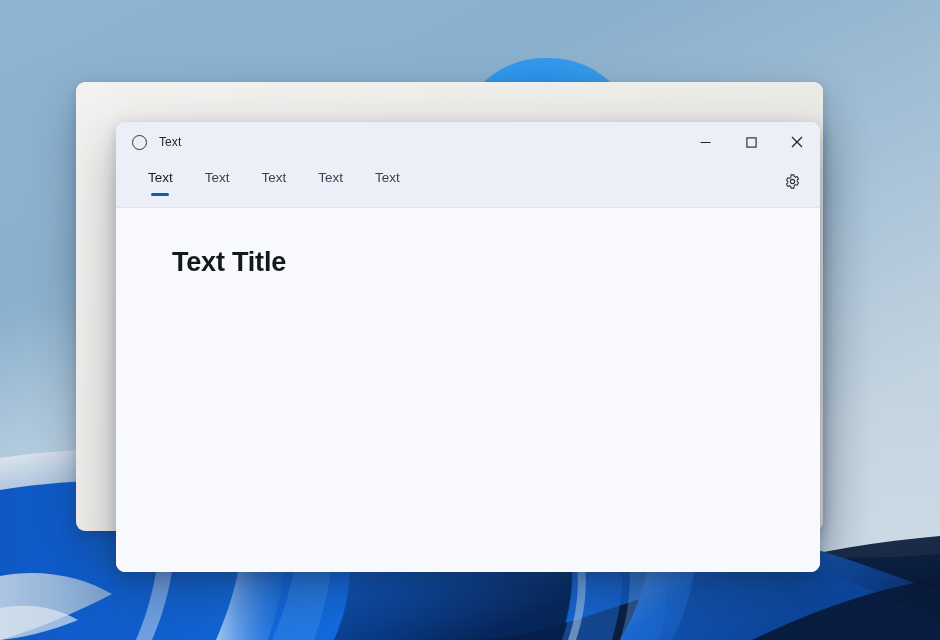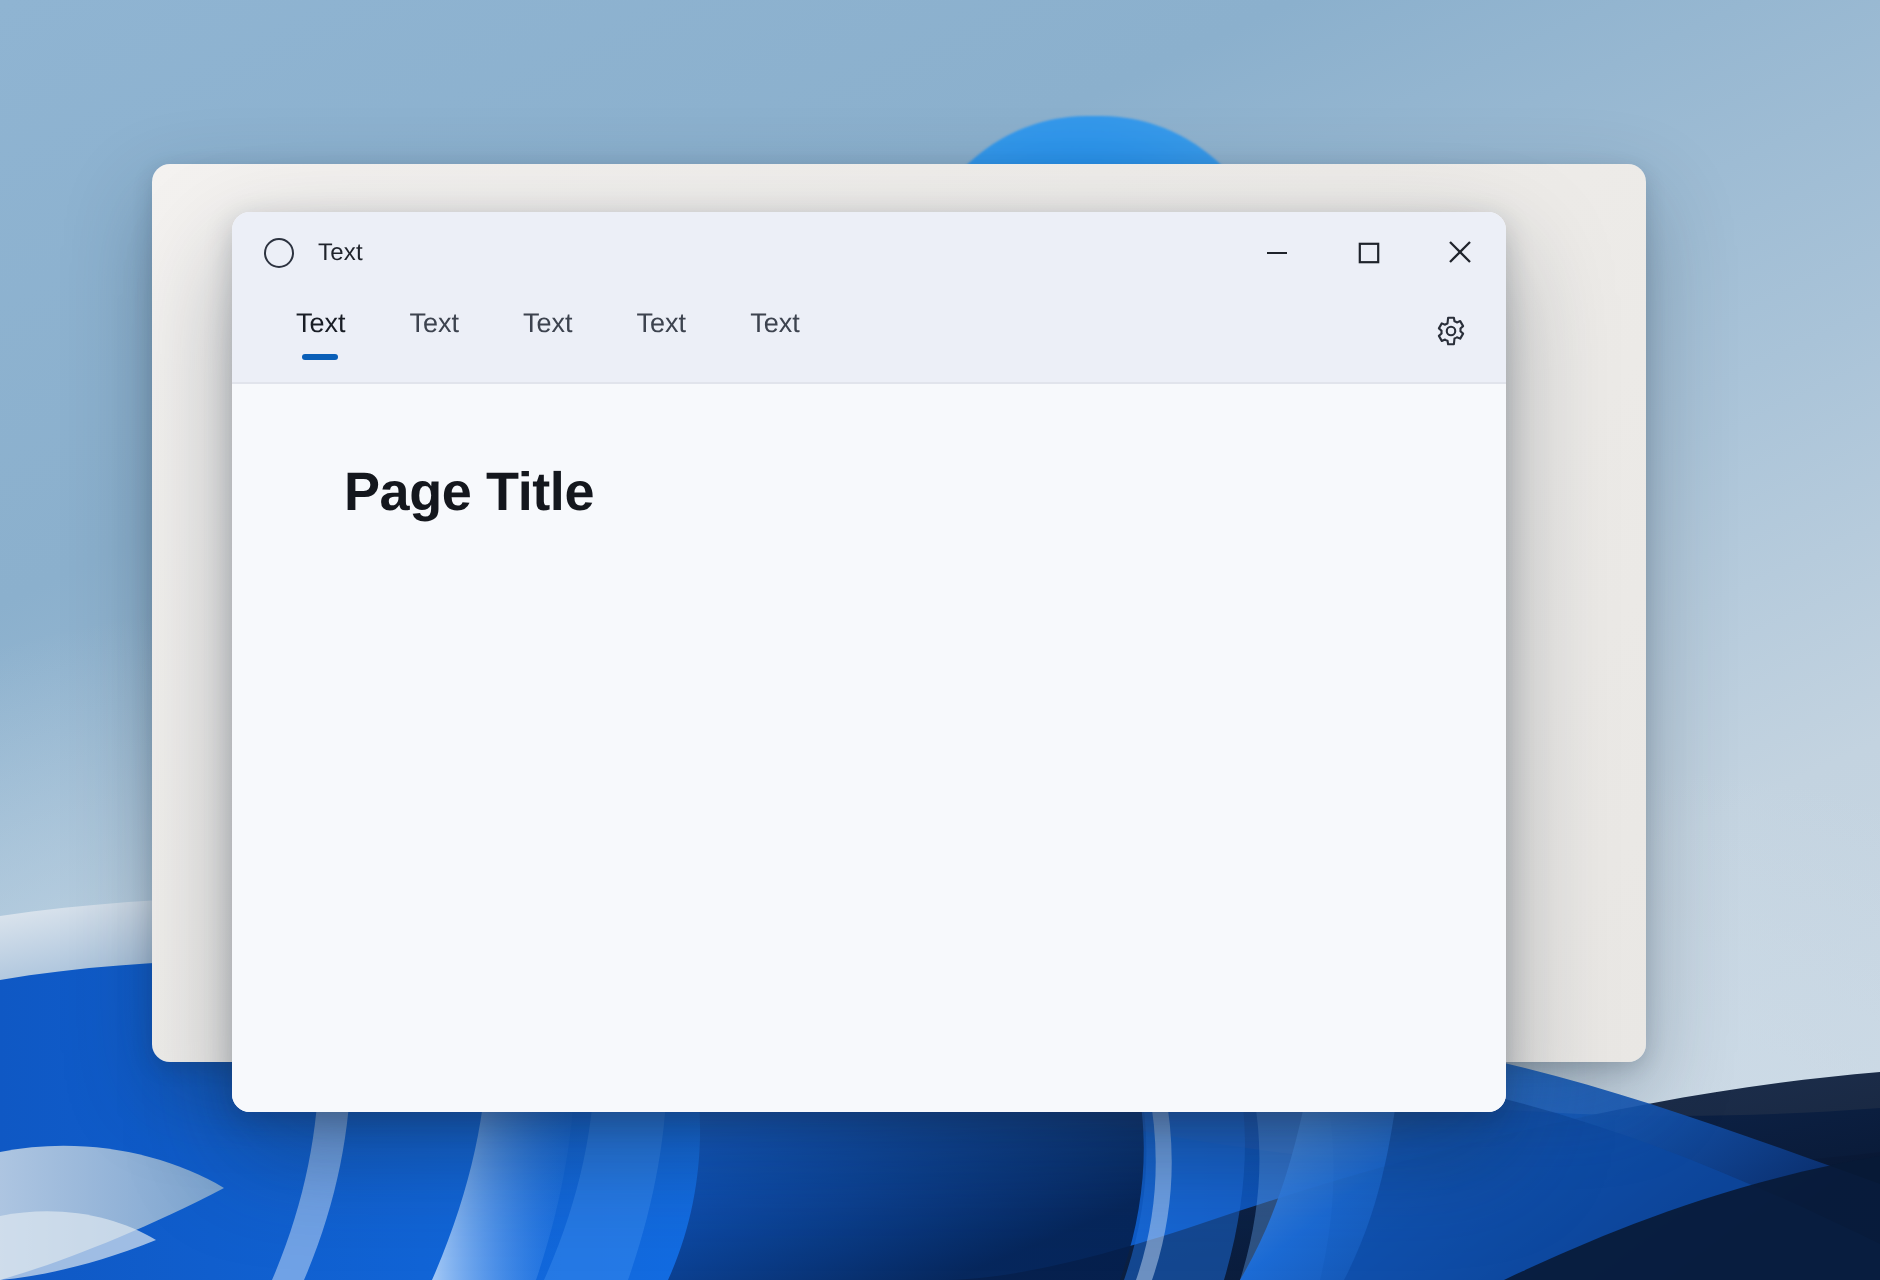--- a/index.html
+++ b/index.html
@@ -59,22 +59,22 @@
     left: 76px; top: 82px;
     width: 747px; height: 449px;
     background: linear-gradient(135deg, #f4f2f0 0%, #efedea 40%, #e9e7e4 100%);
     border-radius: 9px;
     box-shadow: 0 18px 44px rgba(26,42,60,.30), 0 3px 10px rgba(26,42,60,.18);
   }
 
   
   #main-window {
     position: absolute;
-    left: 116px; top: 106px;
-    width: 637px; height: 450px;
+    left: 116px; top: 122px;
+    width: 704px; height: 450px;
     border-radius: 9px;
     overflow: hidden;
     background: #f7f9fc;
     box-shadow: 0 22px 52px rgba(22,38,56,.34), 0 4px 14px rgba(22,38,56,.22);
   }
 
   
   .win-header {
     background: #eceff7;
     border-bottom: 1px solid #e1e4ec;
@@ -323,17 +323,17 @@
             <svg width="17" height="17" viewBox="0 0 20 20">
               <path d="M8.3 2.2h3.4l.35 2.05c.52.17 1.0.42 1.44.73l1.93-.8 1.7 2.95-1.58 1.36c.05.27.07.55.07.84s-.02.57-.07.84l1.58 1.36-1.7 2.95-1.93-.8c-.44.31-.92.56-1.44.73L11.7 17.8H8.3l-.35-2.05a5.9 5.9 0 0 1-1.44-.73l-1.93.8-1.7-2.95 1.58-1.36a6 6 0 0 1 0-1.68L2.88 8.47l1.7-2.95 1.93.8c.44-.31.92-.56 1.44-.73z" fill="none" stroke="#2a2f3a" stroke-width="1.25" stroke-linejoin="round"></path>
               <circle cx="10" cy="10" r="2.5" fill="none" stroke="#2a2f3a" stroke-width="1.25"></circle>
             </svg>
           </div>
         </div>
       </div>
     </div>
 
     <div class="win-content">
-      <h1 class="page-title">Page Title</h1>
+      <h1 class="page-title">Text Title</h1>
     </div>
 
   </div>
 </div>
 
 </body></html>

